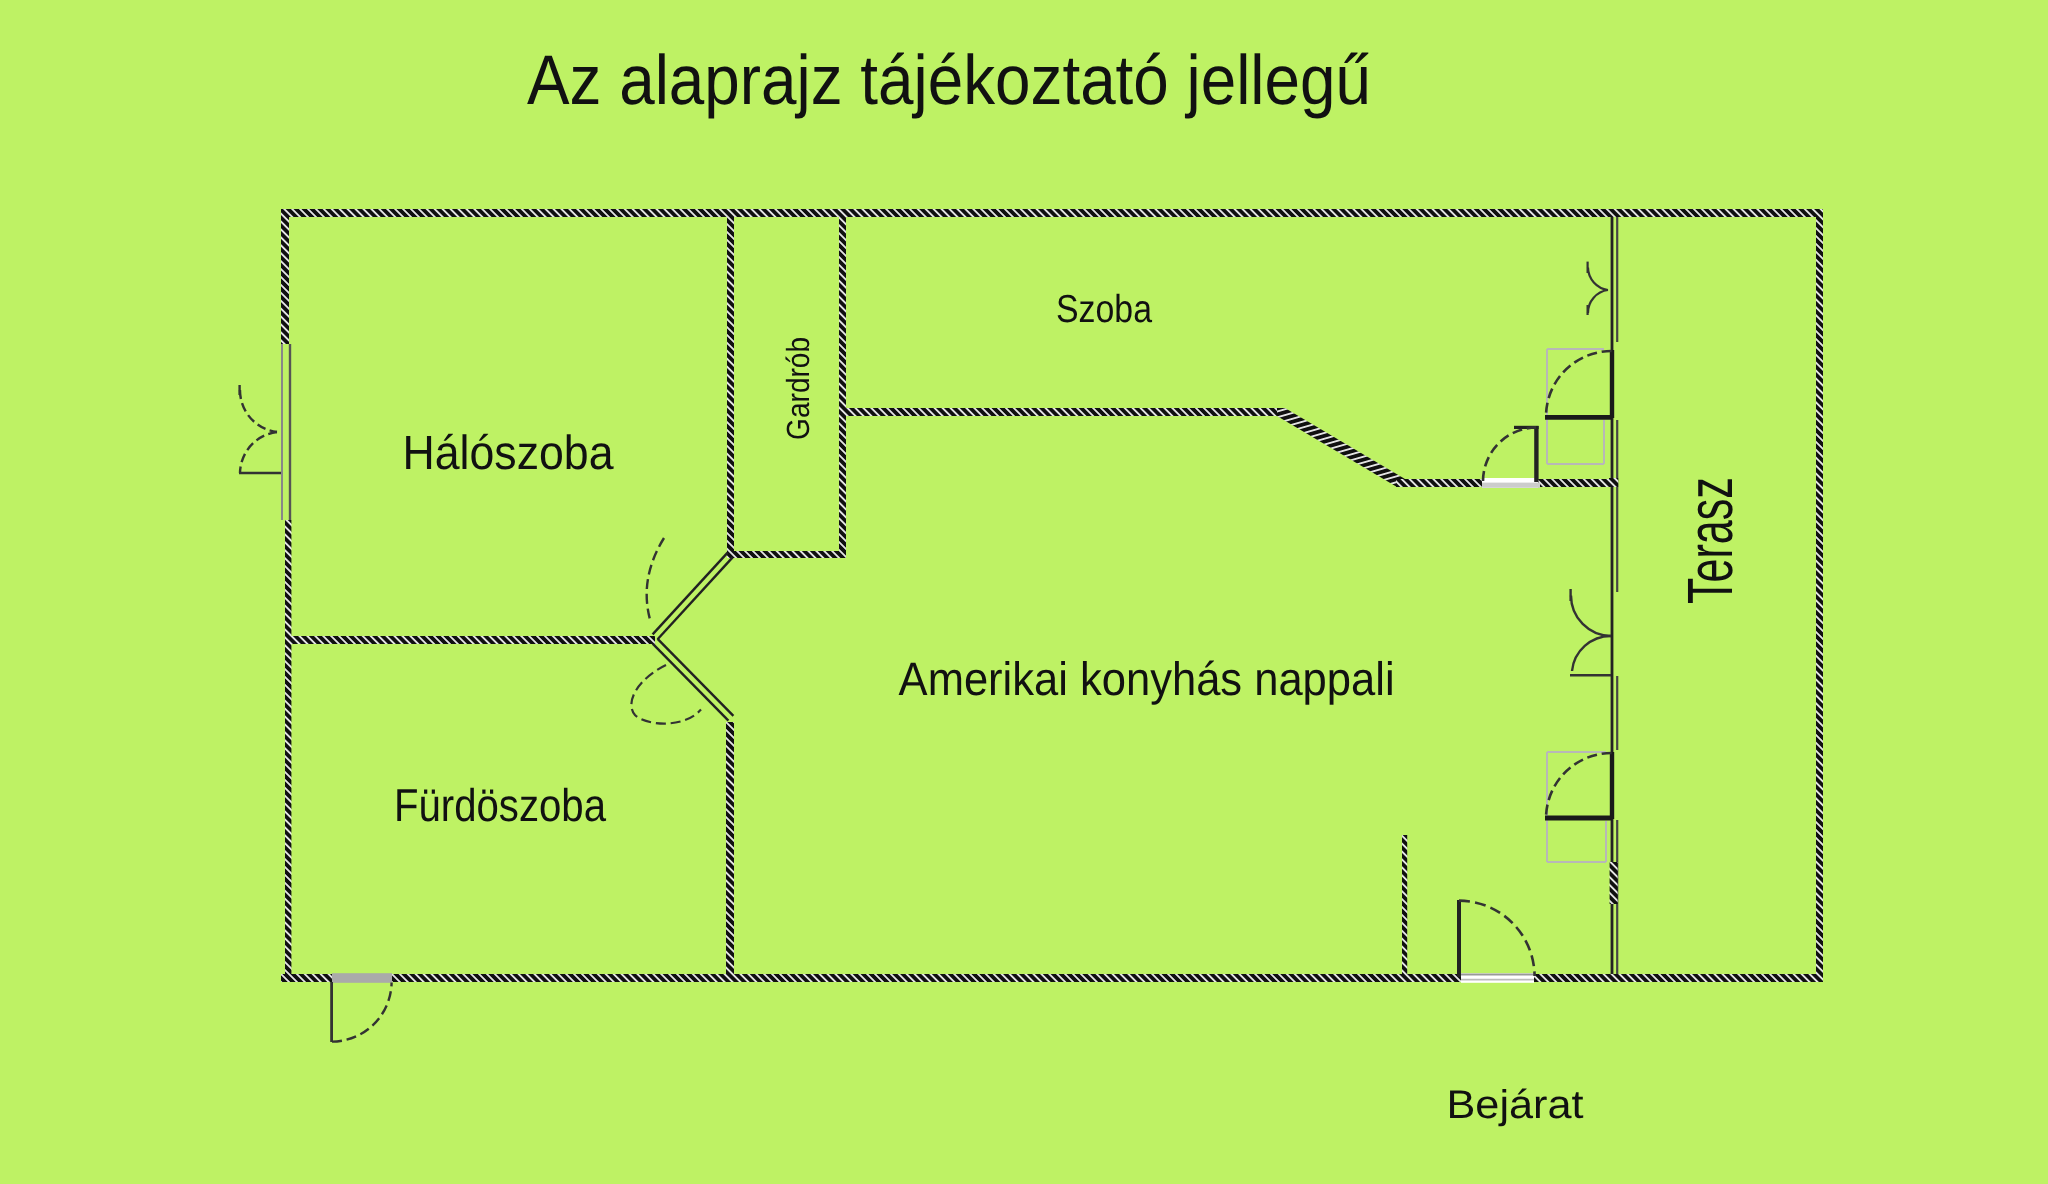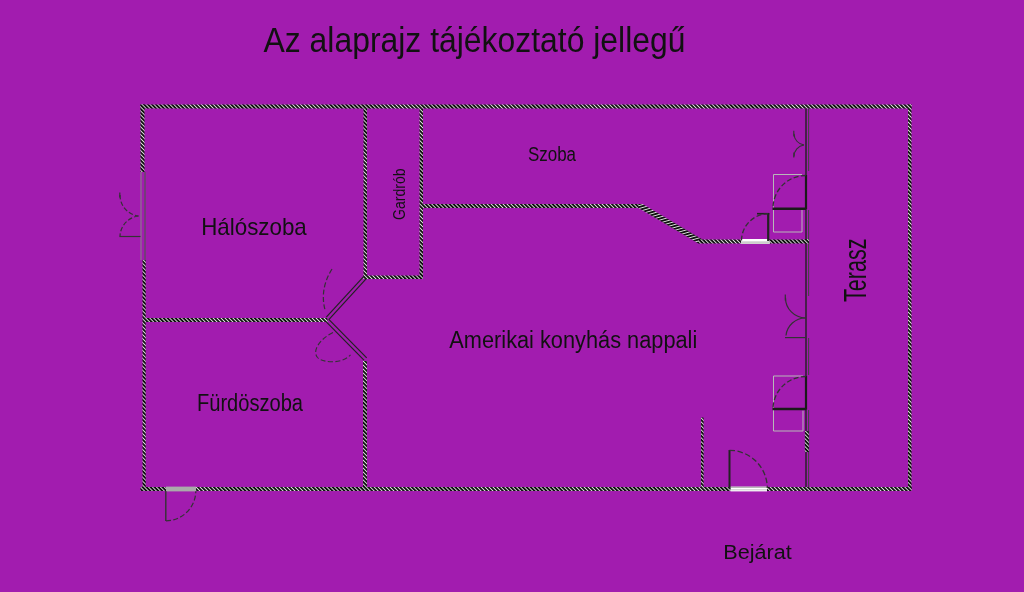--- a/index.html
+++ b/index.html
@@ -1,16 +1,16 @@
 <!DOCTYPE html>
 <html><head>
 <meta charset="utf-8">
 <style>
   html,body{margin:0;padding:0;background:#ffffff;}
-  #page{position:relative;width:1024px;height:592px;background:#a21caf;overflow:hidden;
+  #page{position:relative;width:1024px;height:592px;background:#bef264;overflow:hidden;
         font-family:"Liberation Sans", sans-serif;}
   svg{position:absolute;left:0;top:0;}
 </style>
 </head>
 <body>
 <div id="page">
 <svg width="1024" height="592" viewBox="0 0 1024 592">
 <defs>
   <pattern id="h" width="2.8" height="2.8" patternUnits="userSpaceOnUse" patternTransform="rotate(45)">
     <rect width="2.8" height="2.8" fill="#101010"></rect>

